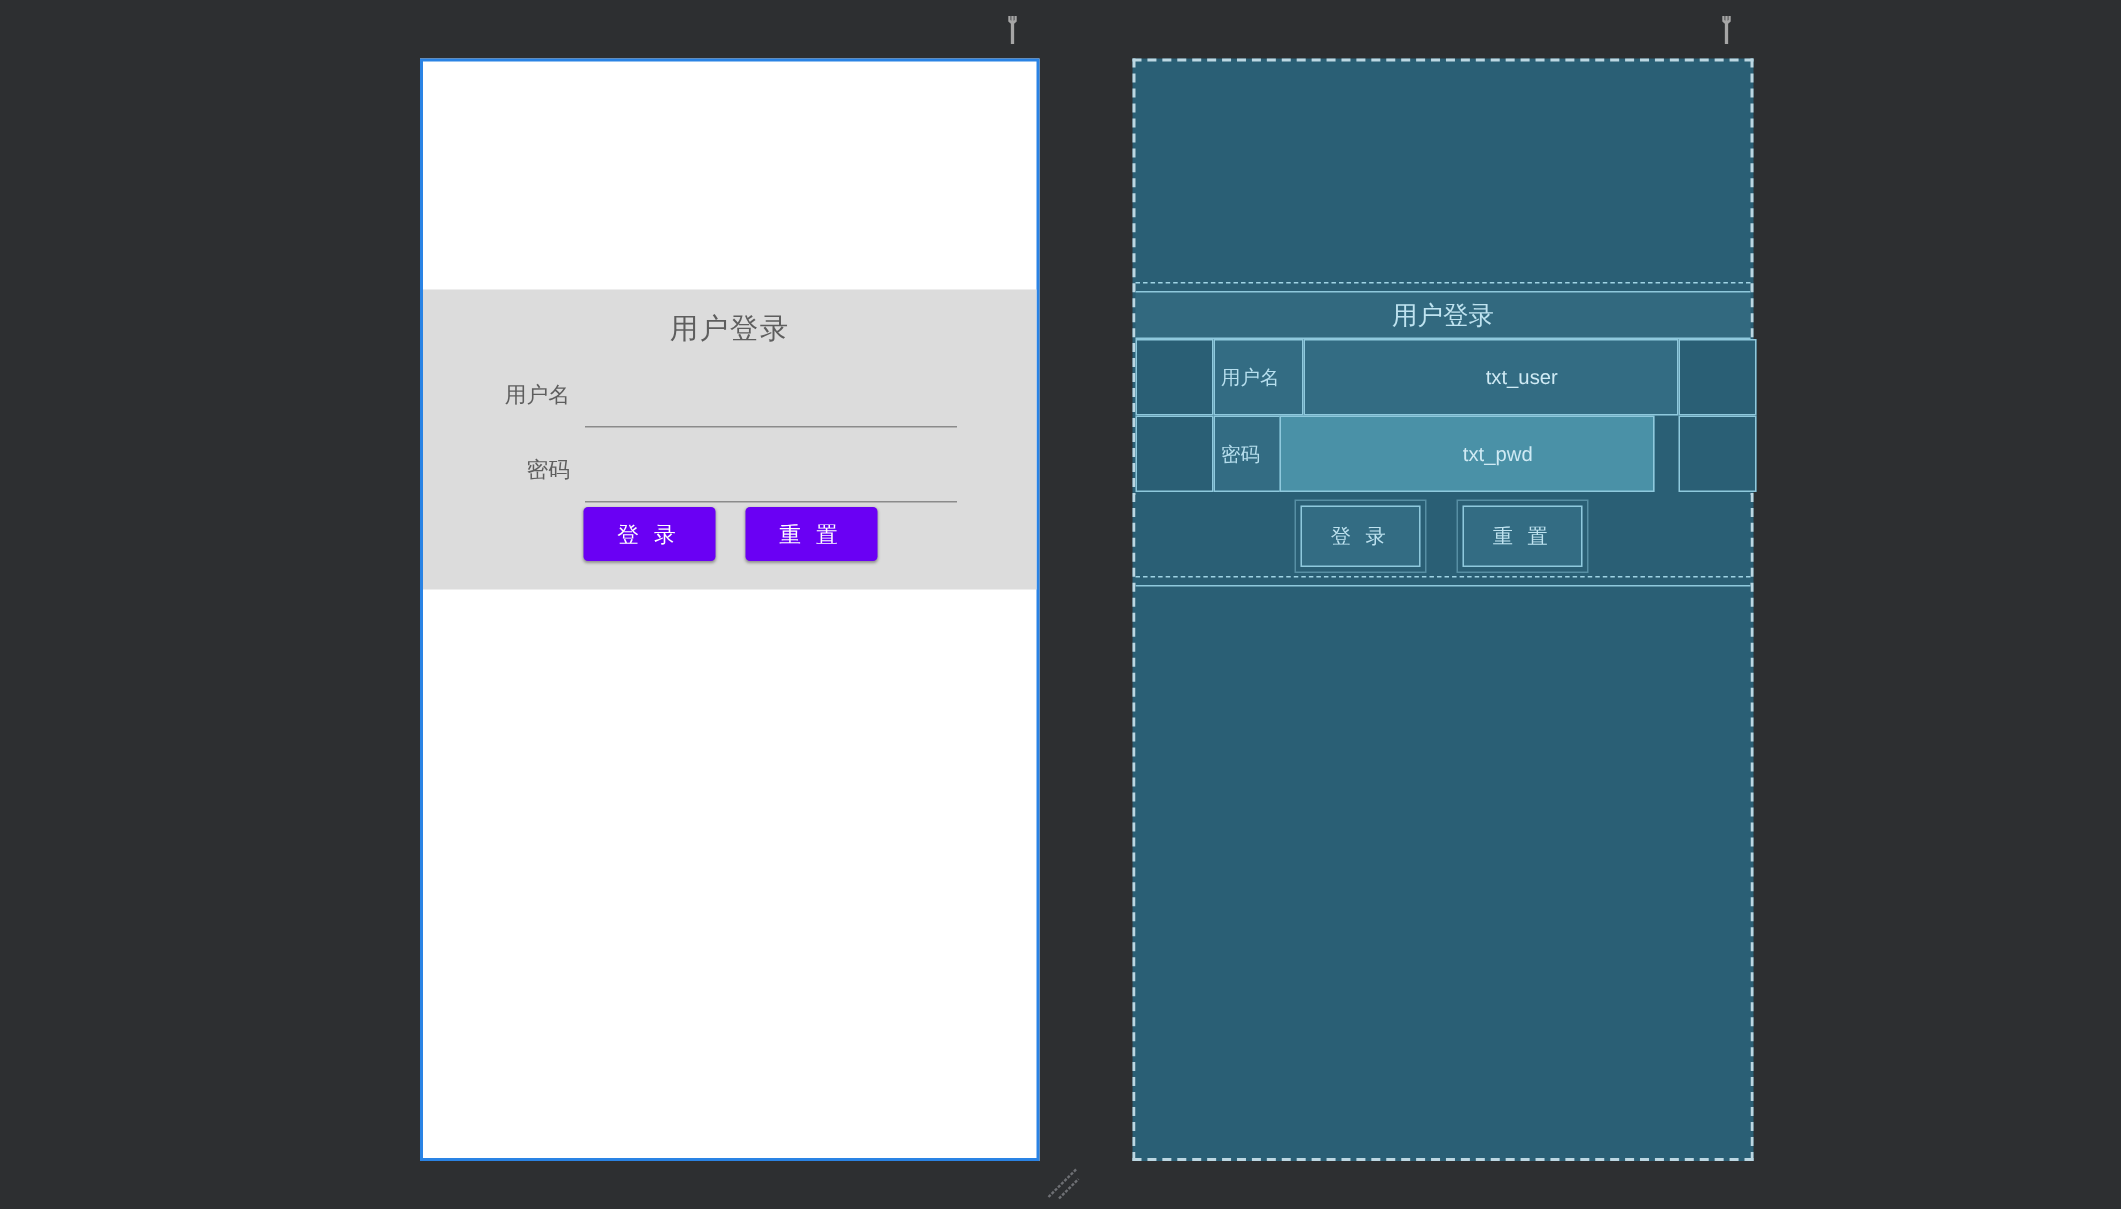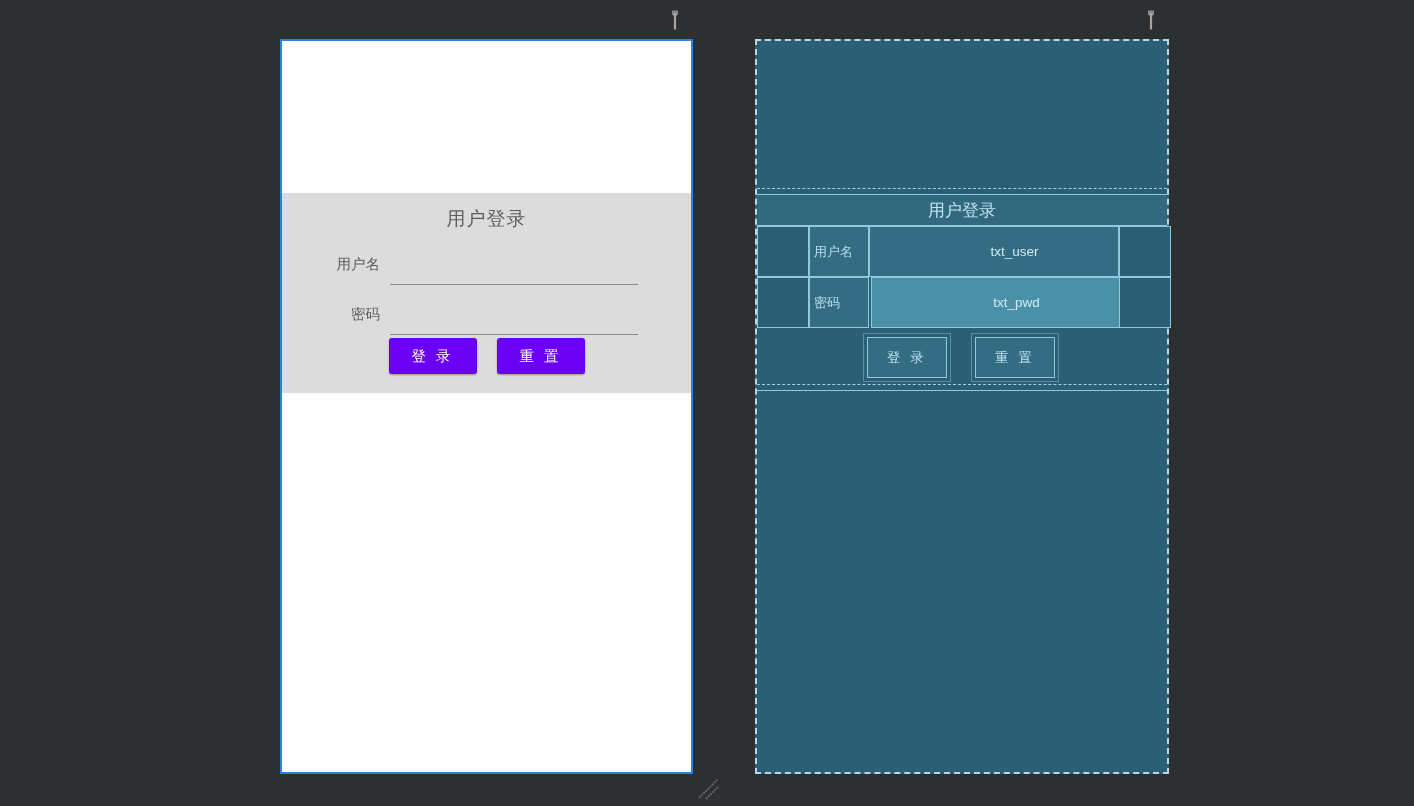--- a/index.html
+++ b/index.html
@@ -300,21 +300,21 @@
 
     <div id="bp-table">
 
       <div class="bp-cell bp-cell-dark" style="left:0px;   top:0px;  width:52px;  height:51px;"></div>
       <div class="bp-cell bp-cell-mid bp-cell-label" style="left:52px;  top:0px;  width:60px;  height:51px;">用户名</div>
       <div class="bp-cell bp-cell-mid bp-cell-center" style="left:112px; top:0px;  width:250px; height:51px;">txt_user</div>
       <div class="bp-cell bp-cell-dark" style="left:362px; top:0px;  width:52px;  height:51px;"></div>
 
       <div class="bp-cell bp-cell-dark" style="left:0px;   top:51px; width:52px;  height:51px;"></div>
       <div class="bp-cell bp-cell-mid bp-cell-label" style="left:52px;  top:51px; width:60px;  height:51px;">密码</div>
-      <div class="bp-cell bp-cell-light bp-cell-center" style="left:114px; top:51px; width:250px; height:51px;">txt_pwd</div>
+      <div class="bp-cell bp-cell-light bp-cell-center" style="left:96px; top:51px; width:250px; height:51px;">txt_pwd</div>
       <div class="bp-cell bp-cell-dark" style="left:362px; top:51px; width:52px;  height:51px;"></div>
     </div>
 
     <div id="bp-button-row">
       <div class="bp-button" id="bp-button-login">登 录</div>
       <div class="bp-button" id="bp-button-reset">重 置</div>
     </div>
 
     <div id="bp-bottom-area"></div>
 

